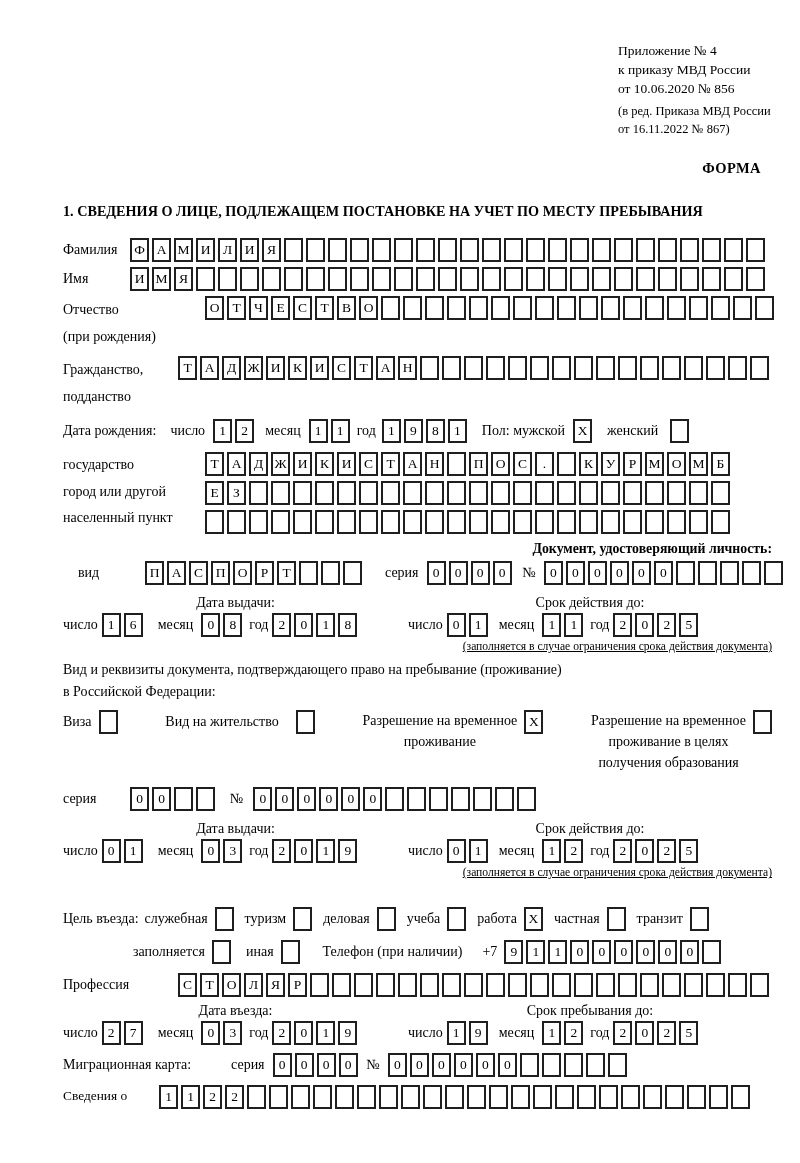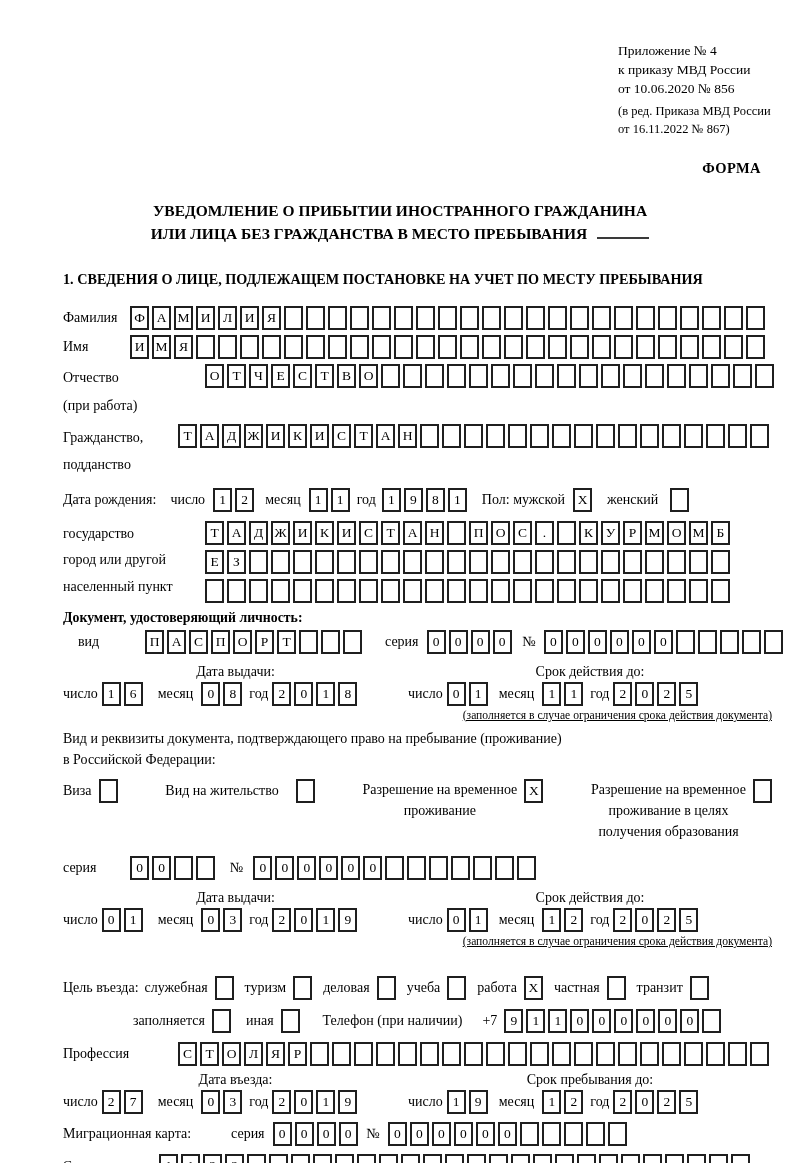--- a/index.html
+++ b/index.html
@@ -25,21 +25,21 @@
   .cells{display:inline-flex;flex:none;}
   .cellcol .cells{display:flex;margin-bottom:5px;}
   .cell{
     display:inline-block;width:19px;height:24px;box-sizing:border-box;
     border:2px solid #1f1f1f;margin-right:3px;background:#fff;
     font-size:13.5px;line-height:20px;text-align:center;flex:none;
   }
   .ml4{margin-left:4px;} .ml6{margin-left:6px;} .ml8{margin-left:8px;}
   .ml10{margin-left:10px;} .ml12{margin-left:12px;} .ml14{margin-left:14px;}
   .ml20{margin-left:20px;} .ml40{margin-left:40px;}
-  .doc-heading{text-align:left;font-weight:bold;font-size:13.8px;margin-top:10px;}
+  .doc-heading{text-align:right;font-weight:bold;font-size:13.8px;margin-top:10px;}
   .date-pair{display:flex;margin-top:10px;}
   .dp-left{width:345px;flex:none;}
   .dp-right{flex:1;}
   .dp-head{text-align:center;font-size:14px;margin-bottom:2px;}
   .dp-line{display:flex;align-items:flex-start;}
   .dp-note{font-size:11.6px;text-align:right;margin-top:3px;white-space:nowrap;text-decoration:underline;}
   .para{font-size:14px;margin-top:12px;line-height:1.55;}
   .permit-row{display:flex;justify-content:space-between;align-items:flex-start;margin-top:8px;}
   .permit-item{display:flex;align-items:flex-start;}
   .permit-label{font-size:14px;text-align:center;line-height:1.5;}
@@ -61,26 +61,20 @@
     <div>к приказу МВД России</div>
     <div>от 10.06.2020 № 856</div>
     <div class="amend">
       <div>(в ред. Приказа МВД России</div>
       <div>от 16.11.2022 № 867)</div>
     </div>
   </div>
 
   <div class="form-label">ФОРМА</div>
 
-  <div class="title">
-    <div>УВЕДОМЛЕНИЕ О ПРИБЫТИИ ИНОСТРАННОГО ГРАЖДАНИНА</div>
-    <div>
-      <span>ИЛИ ЛИЦА БЕЗ ГРАЖДАНСТВА В МЕСТО ПРЕБЫВАНИЯ</span><span class="blank-line"></span>
-    </div>
-  </div>
 
   <div class="content">
     <div class="section-heading" style="margin-bottom:18px;">1. СВЕДЕНИЯ О ЛИЦЕ, ПОДЛЕЖАЩЕМ ПОСТАНОВКЕ НА УЧЕТ ПО МЕСТУ ПРЕБЫВАНИЯ</div>
 
     <div class="row">
       <span class="lbl w67">Фамилия</span>
       <span class="cells">
           <span class="cell">Ф</span>
           <span class="cell">А</span>
           <span class="cell">М</span>
@@ -144,21 +138,21 @@
           <span class="cell"></span>
           <span class="cell"></span>
           <span class="cell"></span>
           <span class="cell"></span>
         </span>
     </div>
 
     <div class="row">
       <div class="lbl2 w142">
         <div>Отчество</div>
-        <div>(при работа)</div>
+        <div>(при рождения)</div>
       </div>
       <span class="cells">
           <span class="cell">О</span>
           <span class="cell">Т</span>
           <span class="cell">Ч</span>
           <span class="cell">Е</span>
           <span class="cell">С</span>
           <span class="cell">Т</span>
           <span class="cell">В</span>
           <span class="cell">О</span>

